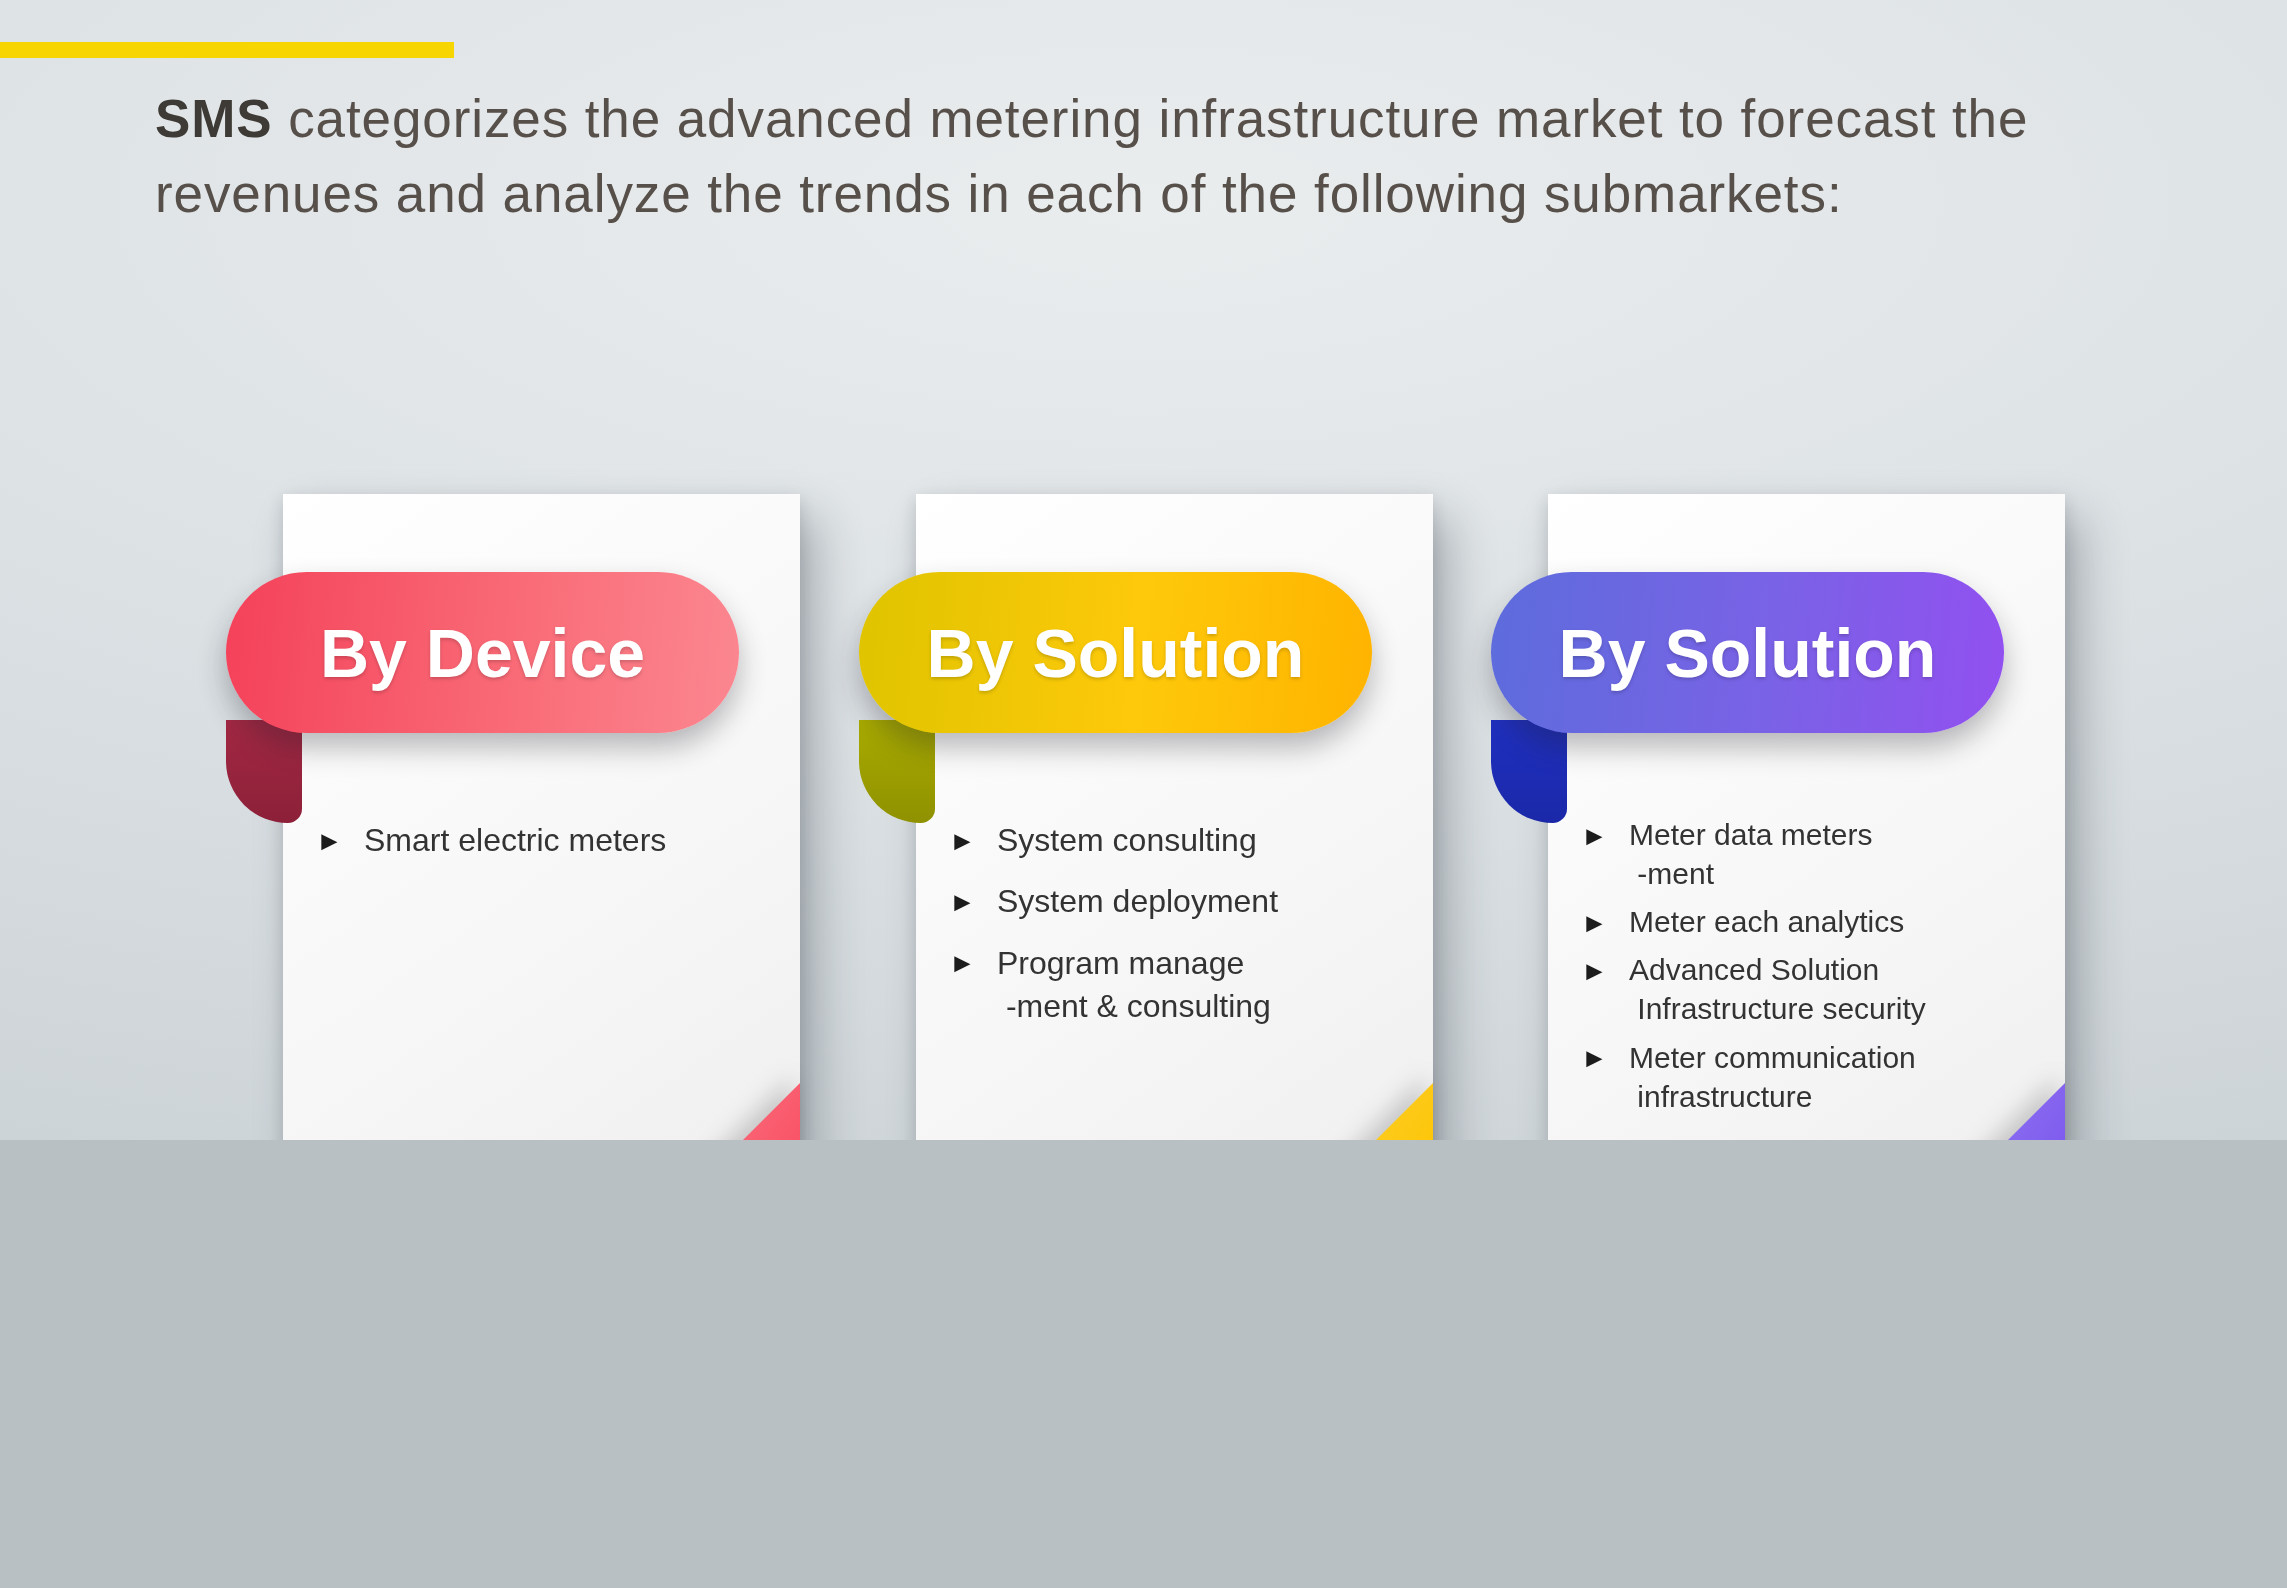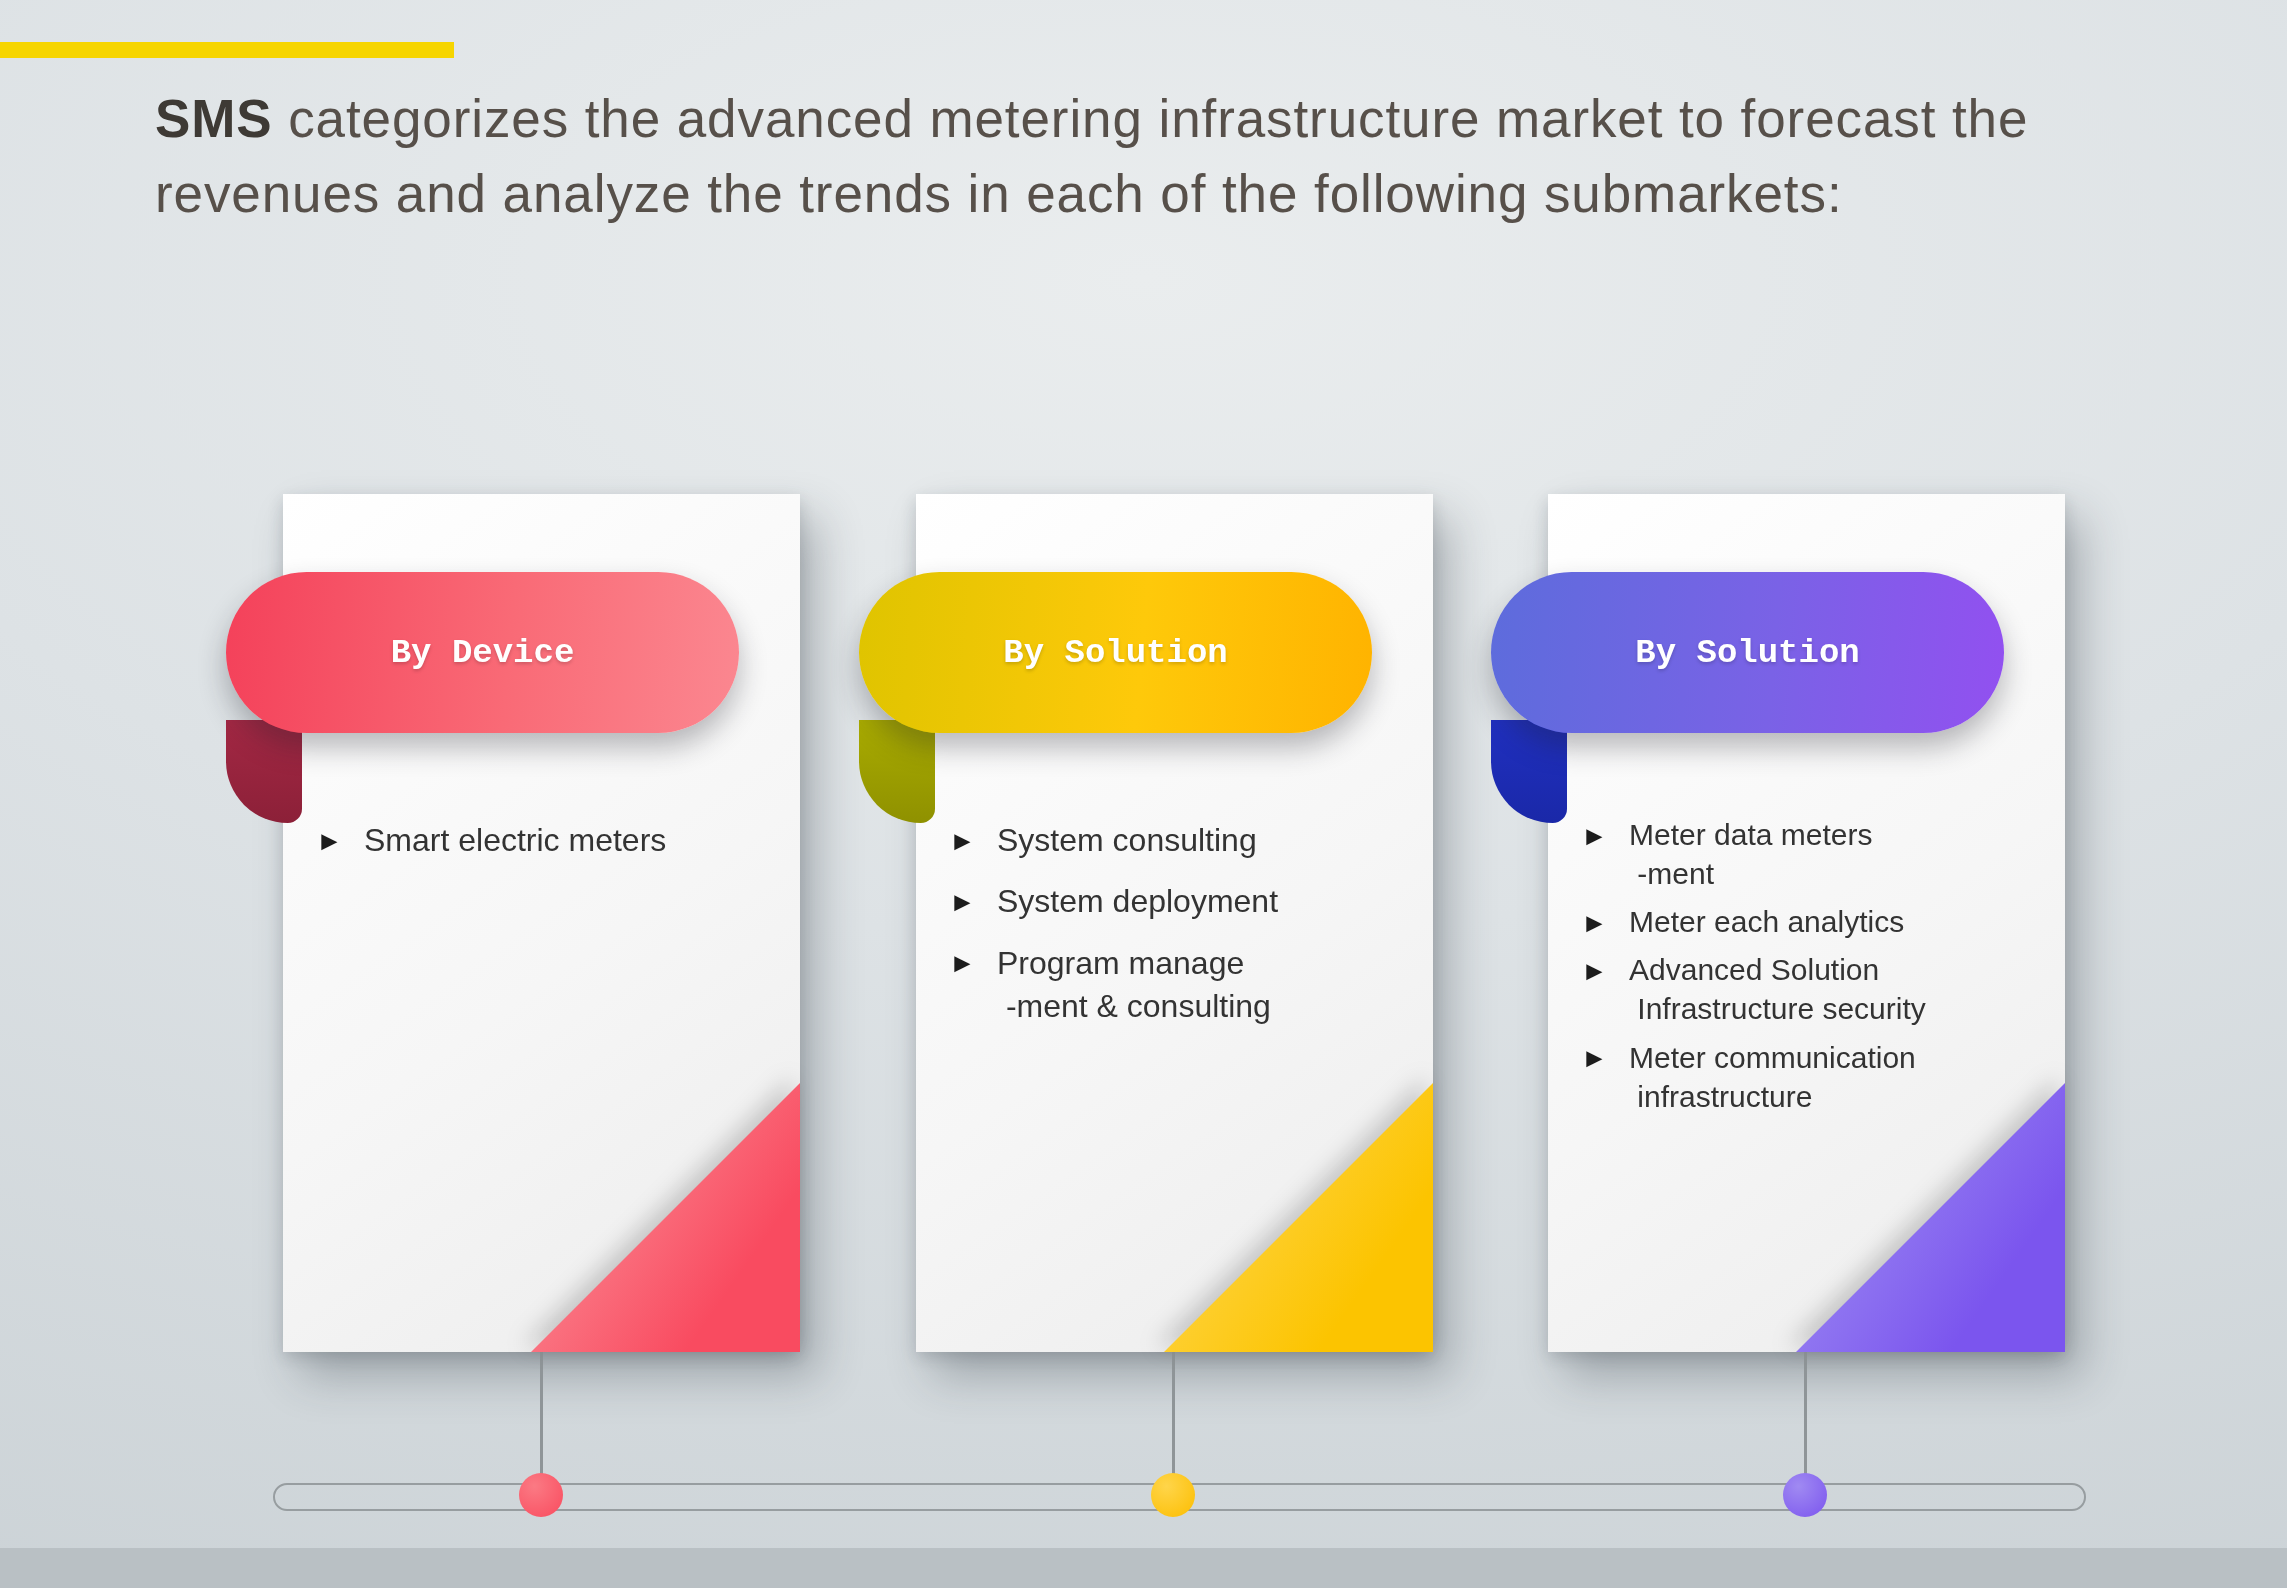--- a/index.html
+++ b/index.html
@@ -1,17 +1,17 @@
 <!DOCTYPE html>
 <html style="font-size:14.8px"><head>
 <meta charset="utf-8">
 <style>
   html,body { margin:0; padding:0; background:#b9c0c4; }
   .canvas {
-    position:relative; width:2288px; height:1548px; overflow:hidden;
+    position:relative; width:2288px; height:1140px; overflow:hidden;
     background: radial-gradient(130% 95% at 50% 18%, #eaedee 0%, #dde2e5 45%, #cbd2d6 100%);
     font-family:"Liberation Sans", sans-serif;
   }
 
   
   .top-bar { position:absolute; left:0; top:42px; width:454px; height:15.7px; background:#f6d500; }
 
   
   .headline {
     position:absolute; left:155px; top:81px; width:1994px;
@@ -23,23 +23,22 @@
   .card {
     position:absolute; top:494px; width:517px; height:858px;
     background:linear-gradient(145deg,#ffffff 0%,#f6f6f6 55%,#ececec 100%);
     box-shadow: 16.6px 24px 42px rgba(40,50,60,.30), 0 5.5px 14.8px rgba(40,50,60,.18);
   }
   .card1 { left:283px; } .card2 { left:916px; } .card3 { left:1548px; }
 
   .ribbon {
     position:absolute; left:-57px; top:78px; width:513px; height:161px; border-radius:81px;
     display:flex; align-items:center; justify-content:center; z-index:2;
-    color:#fff; font-size:34px; font-weight:700; text-shadow:0 1.8px 3.7px rgba(0,0,0,.18);
+    color:#fff; font-size:68px; font-weight:700; text-shadow:0 1.8px 3.7px rgba(0,0,0,.18);
     box-shadow: 0 14.8px 28px rgba(30,30,40,.30);
-    font-family: Liberation Mono, monospace;
   }
   .card1 .ribbon { background:linear-gradient(95deg,#f4415a 0%,#f96a76 55%,#fb8790 100%); }
   .card2 .ribbon { background:linear-gradient(95deg,#dfc400 0%,#fec90a 55%,#ffb300 100%); }
   .card3 .ribbon { background:linear-gradient(95deg,#5d6cdc 0%,#7a62e6 55%,#9250f0 100%); }
 
   .fold { position:absolute; left:-57px; top:226px; width:76px; height:103px; z-index:1;
           border-radius:0 0 16.6px 72px; }
   .card1 .fold { background:linear-gradient(180deg,#a32844,#8c2038); }
   .card2 .fold { background:linear-gradient(180deg,#a9ab00,#8f9100); }
   .card3 .fold { background:linear-gradient(180deg,#2030c0,#1a28a8); }

